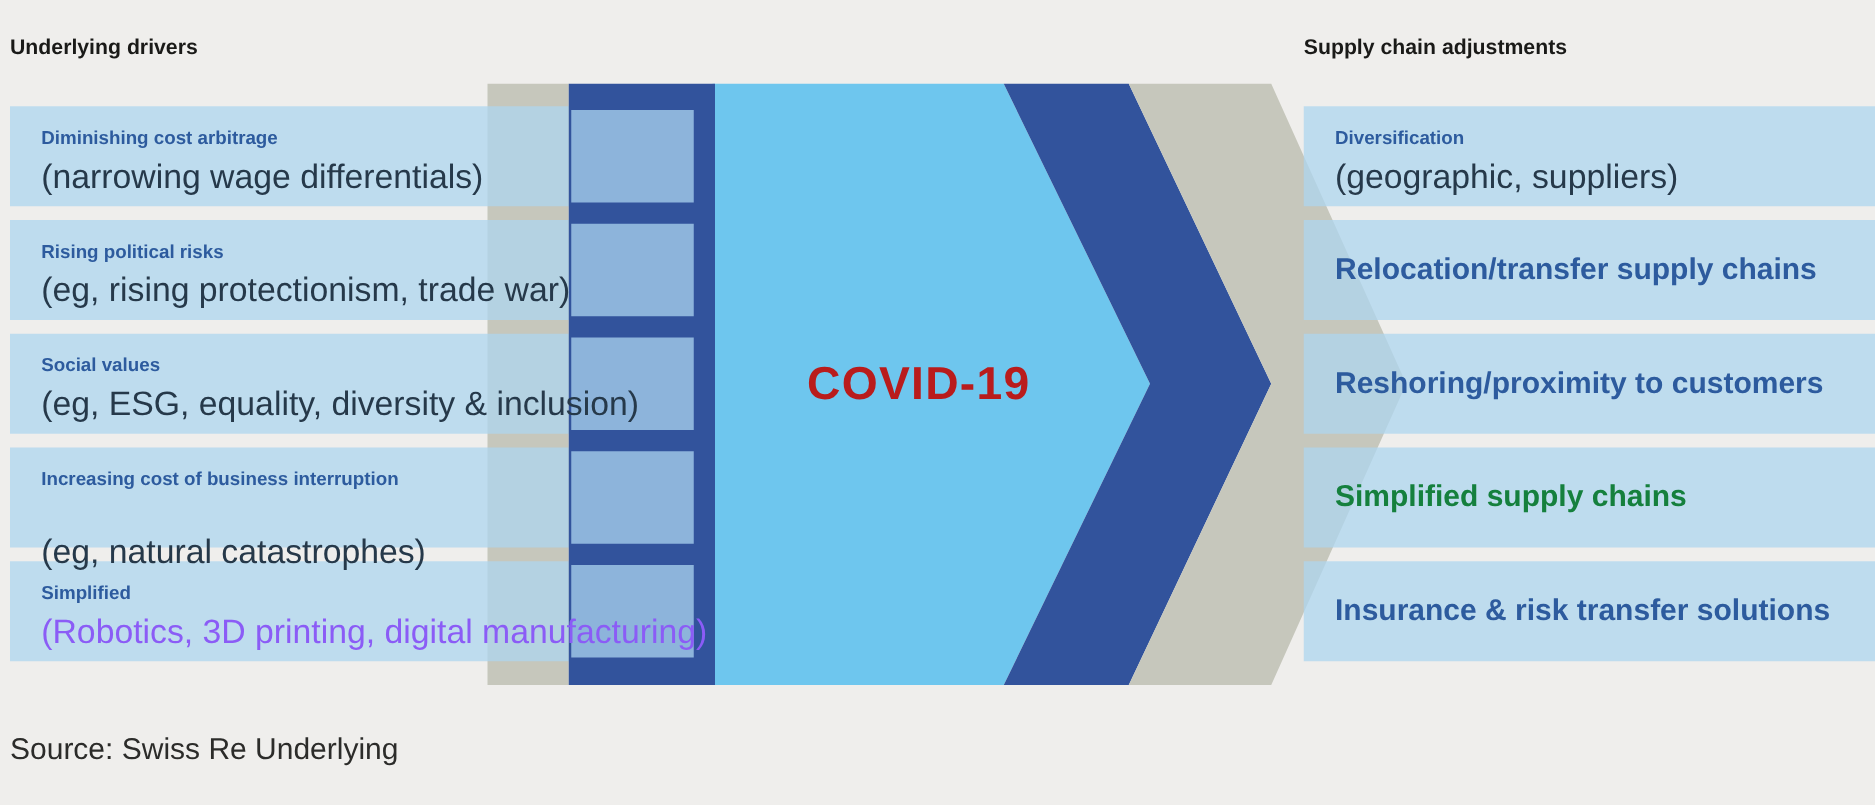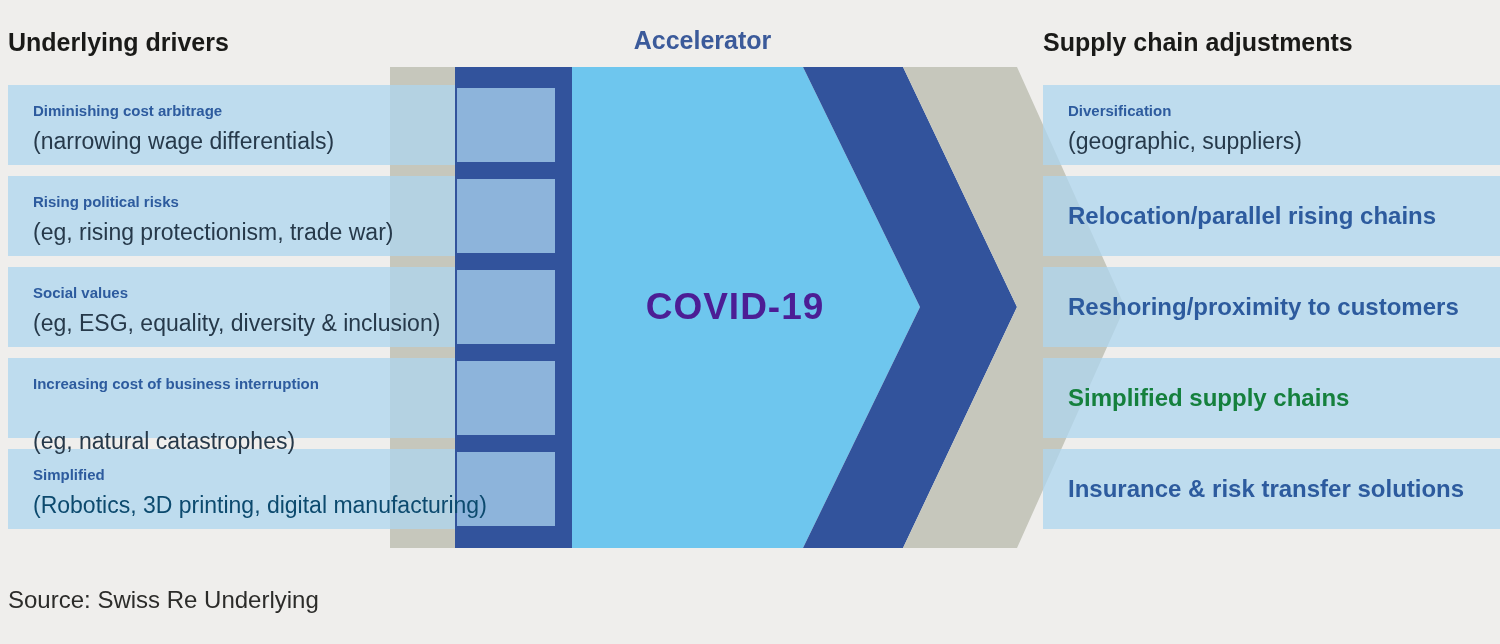--- a/index.html
+++ b/index.html
@@ -7,26 +7,26 @@
     width:1500px;height:644px;position:relative;overflow:hidden;
     font-family:"Liberation Sans","DejaVu Sans",sans-serif;
     background:#efeeec;
   }
   .abs{position:absolute;}
   .layer{position:absolute;left:0;top:0;width:1500px;height:644px;}
   #layer-shapes{z-index:1;}
   #layer-boxes{z-index:2;}
   #layer-comb{z-index:3;}
   #layer-text{z-index:4;}
-  .heading{font-size:25px;font-weight:bold;white-space:nowrap;}
+  .heading{font-size:17px;font-weight:bold;white-space:nowrap;}
   .row-bg{position:absolute;height:80px;}
   .row-text{position:absolute;height:80px;white-space:nowrap;}
   .row-text .pad{padding-top:10px;}
   .row-title{font-size:15px;font-weight:bold;line-height:31px;}
-  .row-subtitle{font-size:23px;font-weight:normal;line-height:31px;}
+  .row-subtitle{font-size:27px;font-weight:normal;line-height:31px;}
   .row-title-centered{font-size:24px;font-weight:bold;line-height:80px;}
   #covid-label{left:570px;top:270px;width:330px;height:74px;
     text-align:center;font-size:37px;font-weight:bold;line-height:74px;letter-spacing:1px;}
   #accelerator-heading{left:570px;top:26px;width:265px;text-align:center;}
   #source-line{left:8px;top:586px;font-size:24px;}
   #gray-band{left:390px;top:67px;width:65px;height:481px;}
   #comb{left:455px;top:67px;width:117px;height:481px;}
   .comb-cell{position:absolute;left:2px;width:98px;height:74px;}
 </style>
 </head>
@@ -59,23 +59,22 @@
       <div class="comb-cell" style="top: 21px; background-color: rgb(141, 180, 219);"></div>
       <div class="comb-cell" style="top: 112px; background-color: rgb(141, 180, 219);"></div>
       <div class="comb-cell" style="top: 203px; background-color: rgb(141, 180, 219);"></div>
       <div class="comb-cell" style="top: 294px; background-color: rgb(141, 180, 219);"></div>
       <div class="comb-cell" style="top: 385px; background-color: rgb(141, 180, 219);"></div>
     </div>
 </div>
 
 <div class="layer" id="layer-text">
   <div class="abs heading" style="left: 8px; top: 28px; color: rgb(26, 26, 24);">Underlying drivers</div>
-  <div class="abs heading" id="accelerator-heading" style="color: rgb(59, 90, 154);">Accelerator</div>
   <div class="abs heading" style="left: 1043px; top: 28px; color: rgb(26, 26, 24);">Supply chain adjustments</div>
-  <div class="abs" id="covid-label" style="color: #4c1d95;">COVID-19</div>
+  <div class="abs" id="covid-label" style="color: #b91c1c;">COVID-19</div>
   <div class="abs" id="source-line" style="color: rgb(44, 44, 42);">Source: Swiss Re Underlying</div>
 <div class="row-text" style="left: 33px; top: 85px;">
     <div class="pad">
       <div class="row-title" style="color: rgb(45, 91, 158);">Diminishing cost arbitrage</div>
       <div class="row-subtitle" style="color: rgb(38, 57, 74);">(narrowing wage differentials)</div>
     </div>
   </div>
     <div class="row-text" style="left: 33px; top: 176px;">
     <div class="pad">
       <div class="row-title" style="color: rgb(45, 91, 158);">Rising political risks</div>
@@ -90,31 +89,31 @@
   </div>
     <div class="row-text" style="left: 33px; top: 358px;">
     <div class="pad">
       <div class="row-title" style="color: rgb(45, 91, 158);">Increasing cost of business interruption</div>
       <div class="row-subtitle" style="color: rgb(38, 57, 74); margin-top: 27px;">(eg, natural catastrophes)</div>
     </div>
   </div>
     <div class="row-text" style="left: 33px; top: 449px;">
     <div class="pad">
       <div class="row-title" style="color: rgb(45, 91, 158);">Simplified</div>
-      <div class="row-subtitle" style="color: #0c4a6e;">(Robotics, 3D printing, digital manufacturing)</div>
+      <div class="row-subtitle" style="color: #8b5cf6;">(Robotics, 3D printing, digital manufacturing)</div>
     </div>
   </div>
     <div class="row-text" style="left: 1068px; top: 85px;">
     <div class="pad">
       <div class="row-title" style="color: rgb(45, 91, 158);">Diversification</div>
       <div class="row-subtitle" style="color: rgb(38, 57, 74);">(geographic, suppliers)</div>
     </div>
   </div>
     <div class="row-text" style="left: 1068px; top: 176px;">
-    <div class="row-title-centered" style="color: rgb(45, 91, 158);">Relocation/parallel rising chains</div>
+    <div class="row-title-centered" style="color: rgb(45, 91, 158);">Relocation/transfer supply chains</div>
   </div>
     <div class="row-text" style="left: 1068px; top: 267px;">
     <div class="row-title-centered" style="color: rgb(45, 91, 158);">Reshoring/proximity to customers</div>
   </div>
     <div class="row-text" style="left: 1068px; top: 358px;">
     <div class="row-title-centered" style="color: #15803d;">Simplified supply chains</div>
   </div>
     <div class="row-text" style="left: 1068px; top: 449px;">
     <div class="row-title-centered" style="color: rgb(45, 91, 158);">Insurance &amp; risk transfer solutions</div>
   </div>

